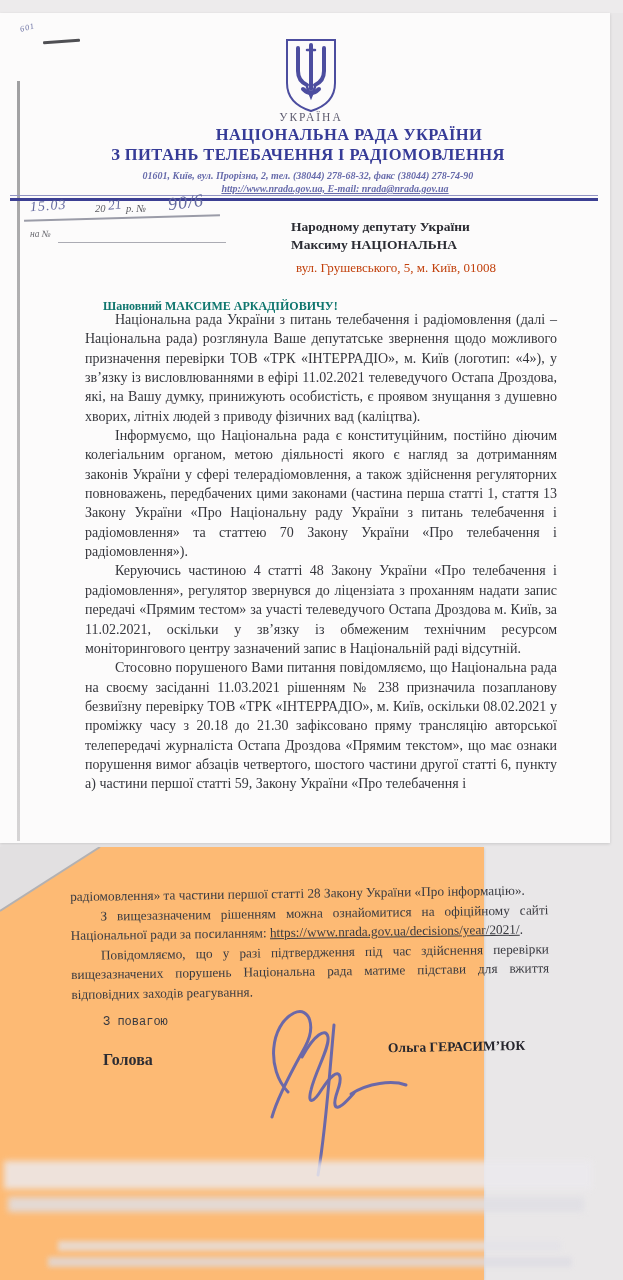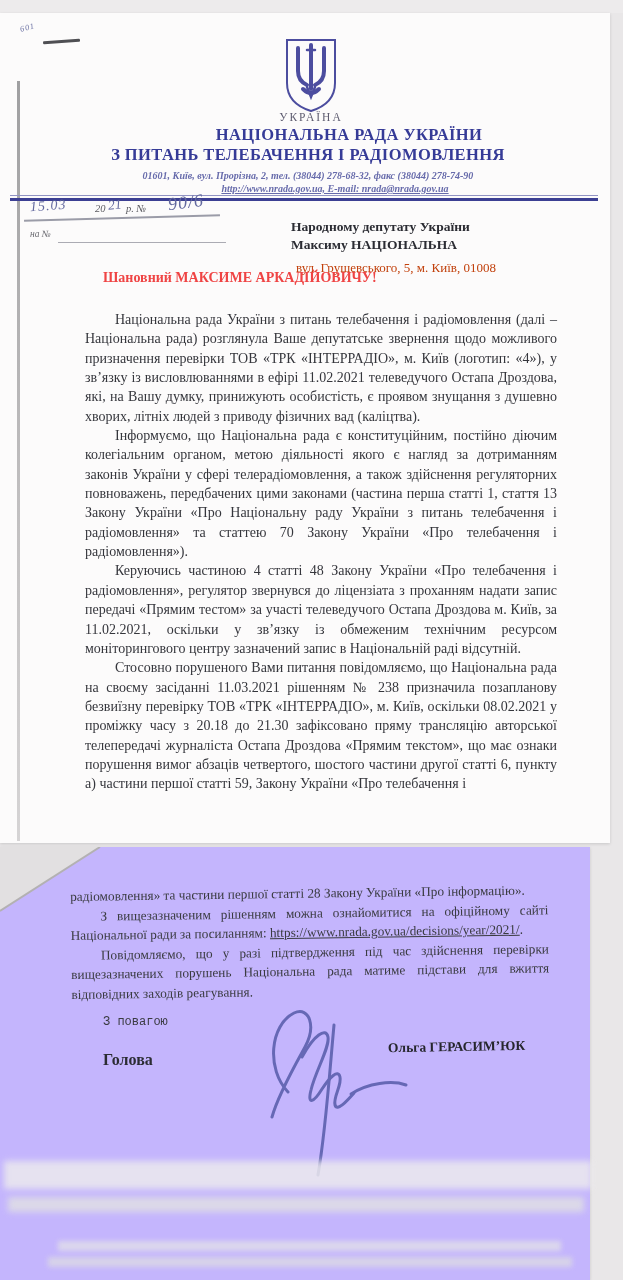--- a/index.html
+++ b/index.html
@@ -4,21 +4,21 @@
 <style>
   html,body{margin:0;padding:0;}
   body{
     width:623px;height:1280px;position:relative;overflow:hidden;
     background:#e9e7e8;
     font-family:"Liberation Serif", serif;
   }
   .topstrip{position:absolute;left:0;top:0;width:623px;height:13px;background:#edebec;}
   .page{position:absolute;background:#fcfbfb;box-shadow:0 1px 3px rgba(0,0,0,.14);}
   #page1{left:0;top:13px;width:610px;height:830px;}
-  #page2{left:0;top:847px;width:590px;height:433px;background:#c4b5fd;}
+  #page2{left:0;top:847px;width:484px;height:433px;background:#fdba74;}
 
   
   .corner-note{position:absolute;left:20px;top:10px;font-size:8px;color:#8b8b93;transform:rotate(-14deg);letter-spacing:1px;}
   .corner-dash{position:absolute;left:43px;top:27px;width:37px;height:2.5px;background:#4f4f53;transform:rotate(-4deg);border-radius:1px;}
   .edge-line{position:absolute;left:17px;top:68px;width:3px;height:760px;background:linear-gradient(180deg,#8f8f91,#b9b7b8 60%,#cfcdce);opacity:.85;}
   .emblem{position:absolute;left:283px;top:24px;width:56px;height:76px;}
   .country{position:absolute;left:236px;top:98px;width:150px;text-align:center;font-size:11.5px;letter-spacing:2px;color:#5e5c70;}
   .org{position:absolute;left:20px;width:576px;text-align:center;font-weight:bold;color:#363b97;font-size:16.5px;letter-spacing:.4px;}
   .org1{top:112px;margin-left:41px;}
   .org2{top:132px;}
@@ -35,21 +35,21 @@
   .ref-year-pre{position:absolute;left:95px;top:190px;font-size:10.5px;font-style:italic;color:#5a5a60;}
   .ref-year-hand{position:absolute;left:108px;top:184px;font-size:13.5px;transform:rotate(-6deg);}
   .ref-year-suf{position:absolute;left:126px;top:190px;font-size:10.5px;font-style:italic;color:#5a5a60;}
   .ref-num{position:absolute;left:168px;top:179px;font-size:18px;transform:rotate(-7deg);letter-spacing:1px;}
   .na-label{position:absolute;left:30px;top:216px;font-size:9.5px;font-style:italic;color:#6a6a70;}
   .na-underline{position:absolute;left:58px;top:229px;width:168px;height:1px;background:#ababb3;}
 
   
   .addressee{position:absolute;left:291px;top:205px;font-size:13.5px;color:#2b2c33;line-height:18px;}
   .addr-street{position:absolute;left:296px;top:247px;font-size:13px;color:#c2410c;text-align:right;}
-  .salutation{position:absolute;left:103px;top:257px;font-size:14px;color:#ef4444;}
+  .salutation{position:absolute;left:103px;top:286px;font-size:12px;color:#0f766e;}
   .b{font-weight:bold;}
 
   
   .bodytext{position:absolute;left:85px;top:297px;width:472px;font-size:14px;line-height:19.35px;color:#35363c;text-align:justify;}
   .bodytext p{margin:0;text-indent:30px;}
   .bodytext2{position:absolute;left:70px;top:40px;width:478px;font-size:13.3px;line-height:19.6px;color:#3a3b41;text-align:justify;transform:rotate(-0.8deg);transform-origin:left top;}
   .bodytext2 p{margin:0;text-indent:30px;}
   .bodytext2 p.no-indent{text-indent:0;}
   .doc-link{text-decoration:underline;}
 

